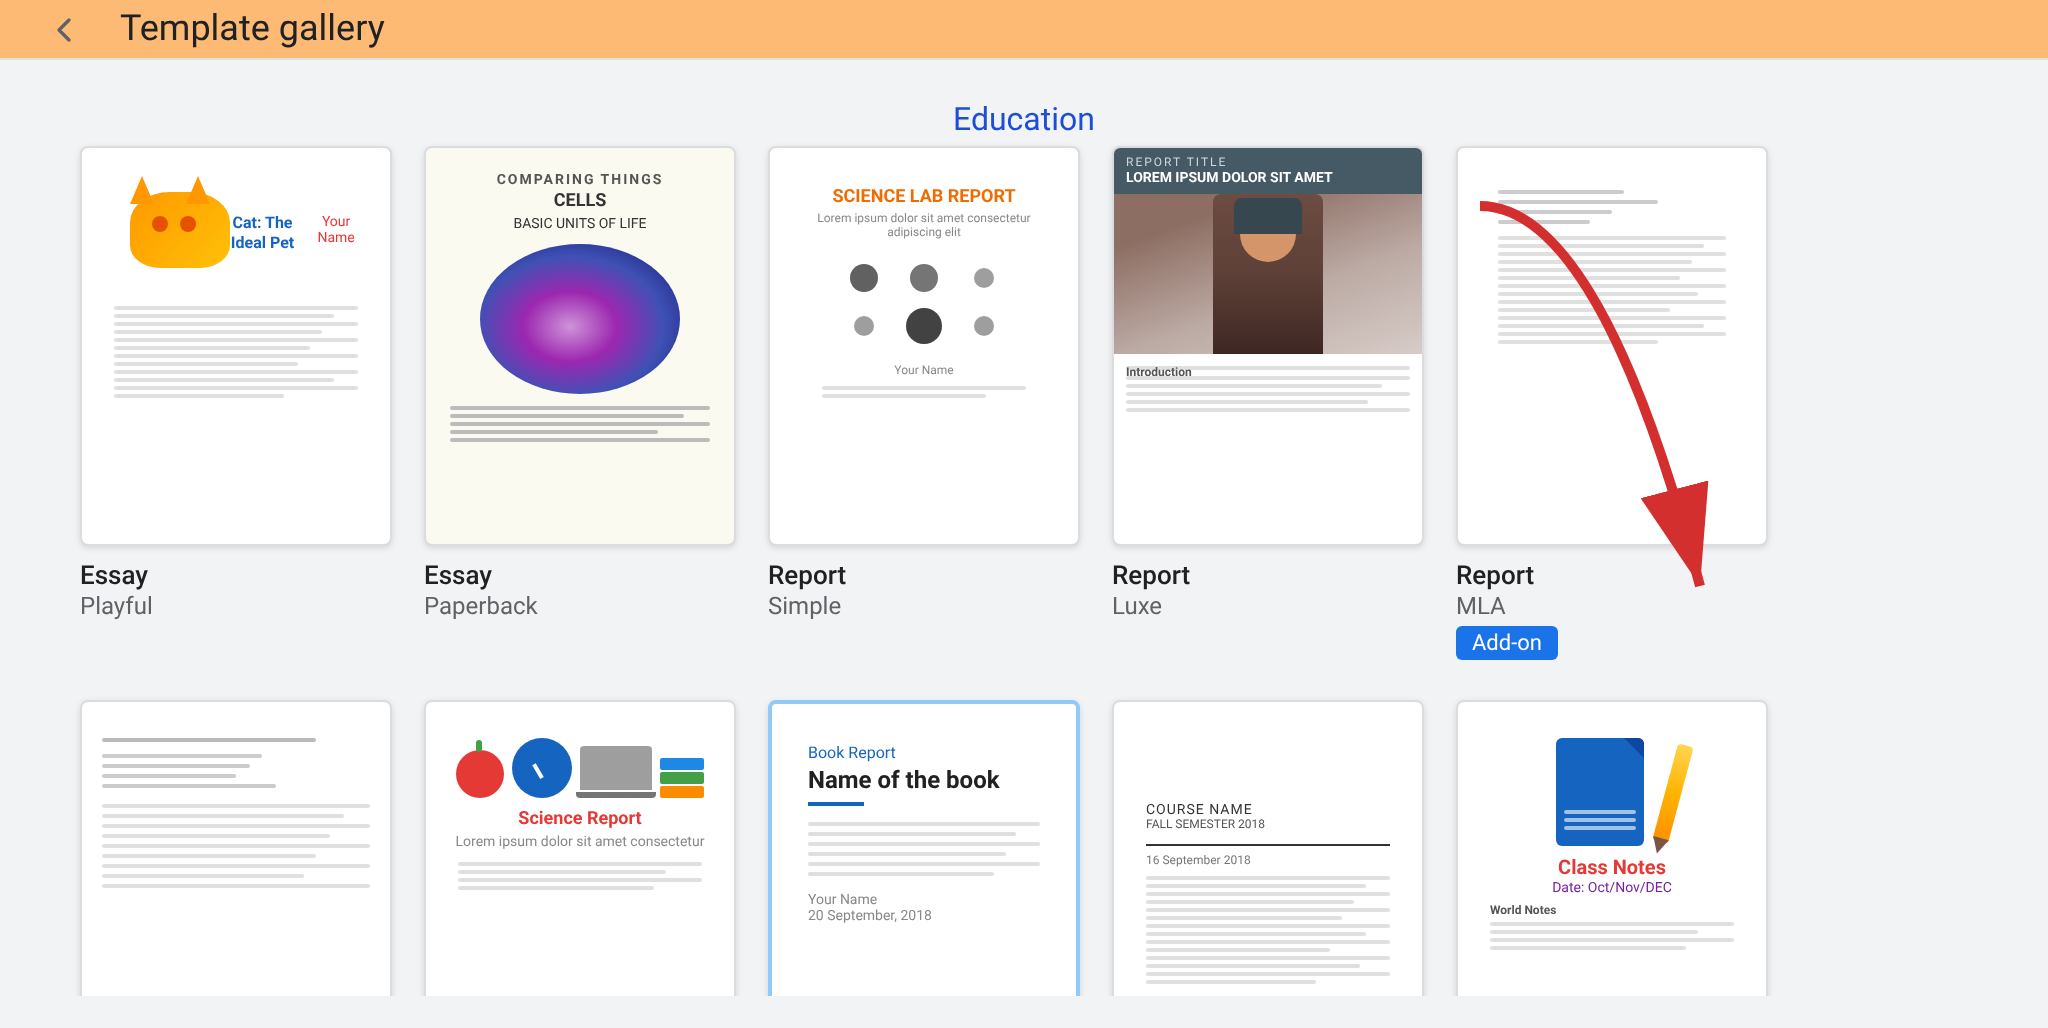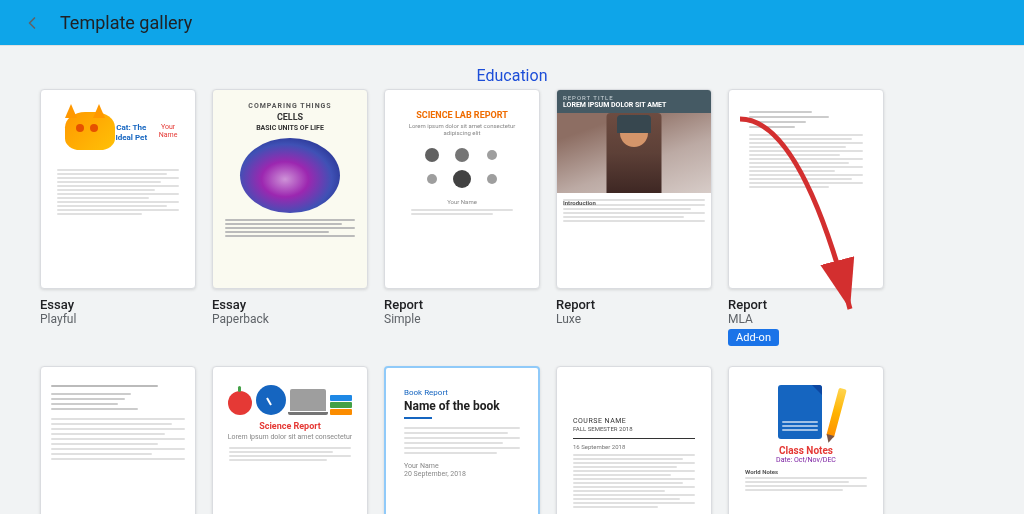--- a/index.html
+++ b/index.html
@@ -6,22 +6,22 @@
     body {
       font-family: 'Roboto', Arial, sans-serif;
       background: #f1f3f4;
       width: 1024px;
       height: 514px;
       overflow: hidden;
     }
 
     
     .header {
-      background: #0ea5e9;
-      height: 46px;
+      background: #fdba74;
+      height: 30px;
       display: flex;
       align-items: center;
       padding: 0 16px;
       border-bottom: 1px solid #e0e0e0;
     }
     .back-btn {
       width: 32px;
       height: 32px;
       display: flex;
       align-items: center;
@@ -224,21 +224,21 @@
           <div class="template-type">Essay</div>
           <div class="template-subtype">Playful</div>
         </div>
       </div>
 
       <div class="template-item">
         <div class="template-thumb" style="background:#fafaf0;padding:8px;">
           <div style="text-align:center;margin-top:4px;">
             <div style="color:#555;font-size:7px;font-weight:bold;text-transform:uppercase;letter-spacing:1px;">Comparing Things</div>
             <div style="color:#333;font-size:9px;font-weight:bold;text-transform:uppercase;margin:2px 0;">CELLS</div>
-            <div style="color:#333;font-size:7px;font-weight:bold;text-transform:uppercase;margin-bottom:6px;">BASIC UNITS OF LIFE</div>
+            <div style="color:#333;font-size:7px;font-weight:normal;text-transform:uppercase;margin-bottom:6px;">BASIC UNITS OF LIFE</div>
           </div>
           <div style="width:100px;height:75px;background:radial-gradient(ellipse at 45% 55%,#ce93d8 0%,#9c27b0 30%,#3f51b5 60%,#1a237e 90%);margin:0 auto 6px;border-radius:50%;"></div>
           <div style="padding:0 4px;">
             <div style="height:2px;background:#bbb;margin:2px 0;border-radius:1px;"></div>
             <div style="height:2px;background:#bbb;margin:2px 0;border-radius:1px;width:90%;"></div>
             <div style="height:2px;background:#bbb;margin:2px 0;border-radius:1px;"></div>
             <div style="height:2px;background:#bbb;margin:2px 0;border-radius:1px;width:80%;"></div>
             <div style="height:2px;background:#bbb;margin:2px 0;border-radius:1px;"></div>
           </div>
         </div>

